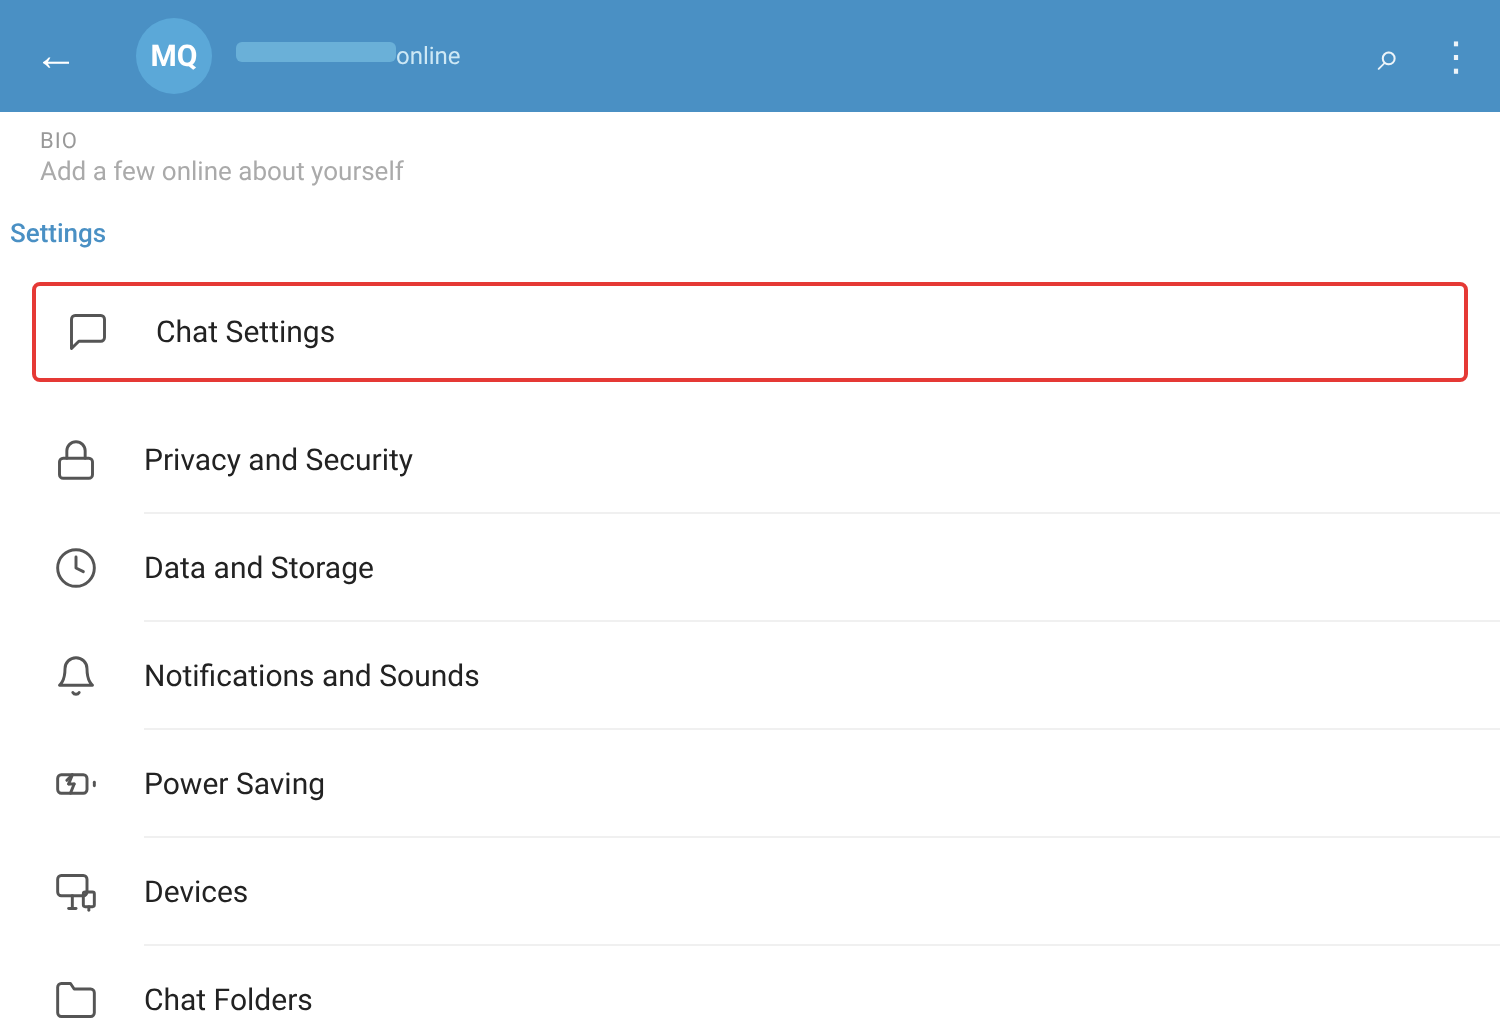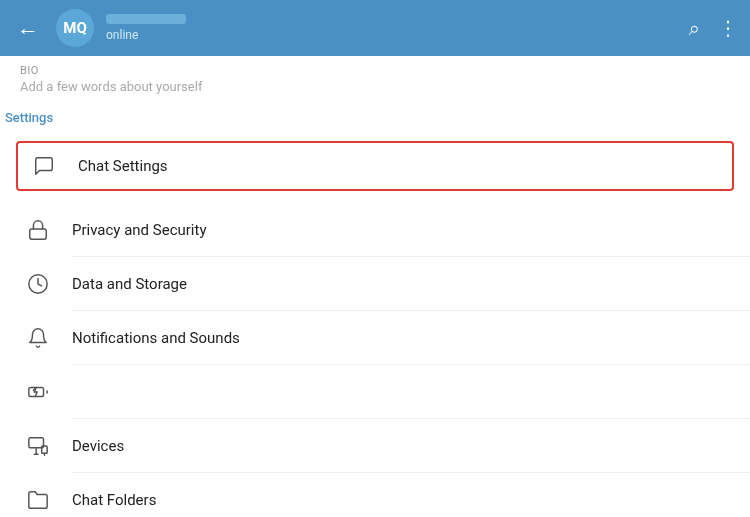--- a/index.html
+++ b/index.html
@@ -33,25 +33,26 @@
       width: 38px;
       height: 38px;
       border-radius: 50%;
       background: #5ba8d8;
       color: white;
       font-weight: bold;
       font-size: 15px;
       display: flex;
       align-items: center;
       justify-content: center;
+      margin-left: 12px;
     }
     .topbar-user {
       flex: 1;
       display: flex;
-      flex-direction: column;
+      flex-direction: row;
     }
     .topbar-username {
       color: white;
       font-size: 14px;
       font-weight: 500;
       background: #6ab0d8;
       height: 10px;
       width: 80px;
       border-radius: 3px;
       margin-bottom: 4px;
@@ -179,21 +180,21 @@
   <div class="topbar-icons">
     <span class="topbar-icon">⌕</span>
     <span class="topbar-icon">⋮</span>
   </div>
 </div>
 
 <div class="content">
 
   <div class="bio-section">
     <div class="bio-label">BIO</div>
-    <div class="bio-value">Add a few words about yourself</div>
+    <div class="bio-value">Add a few online about yourself</div>
   </div>
 
   <div class="separator"></div>
 
   <div class="settings-section">
     <div class="settings-label">Settings</div>
 
     <div class="menu-item menu-item-highlighted">
       <div class="menu-item-icon">
         <svg class="icon-svg" viewBox="0 0 24 24">
@@ -240,20 +241,21 @@
       <div class="menu-item-icon">
         <svg class="icon-svg" viewBox="0 0 24 24">
           <rect x="2" y="7" width="16" height="10" rx="2" ry="2"></rect>
           <line x1="22" y1="11" x2="22" y2="13"></line>
           <line x1="7" y1="10" x2="10" y2="7"></line>
           <line x1="10" y1="7" x2="8" y2="12"></line>
           <line x1="8" y1="12" x2="11" y2="12"></line>
           <line x1="11" y1="12" x2="9" y2="17"></line>
         </svg>
       </div>
+      <div class="menu-item-label">Power Saving</div>
       <div class="menu-item-divider"></div>
     </div>
 
     <div class="menu-item">
       <div class="menu-item-icon">
         <svg class="icon-svg" viewBox="0 0 24 24">
           <rect x="2" y="3" width="16" height="11" rx="2" ry="2"></rect>
           <line x1="8" y1="21" x2="12" y2="21"></line>
           <line x1="10" y1="14" x2="10" y2="21"></line>
           <rect x="16" y="12" width="6" height="8" rx="1"></rect>

